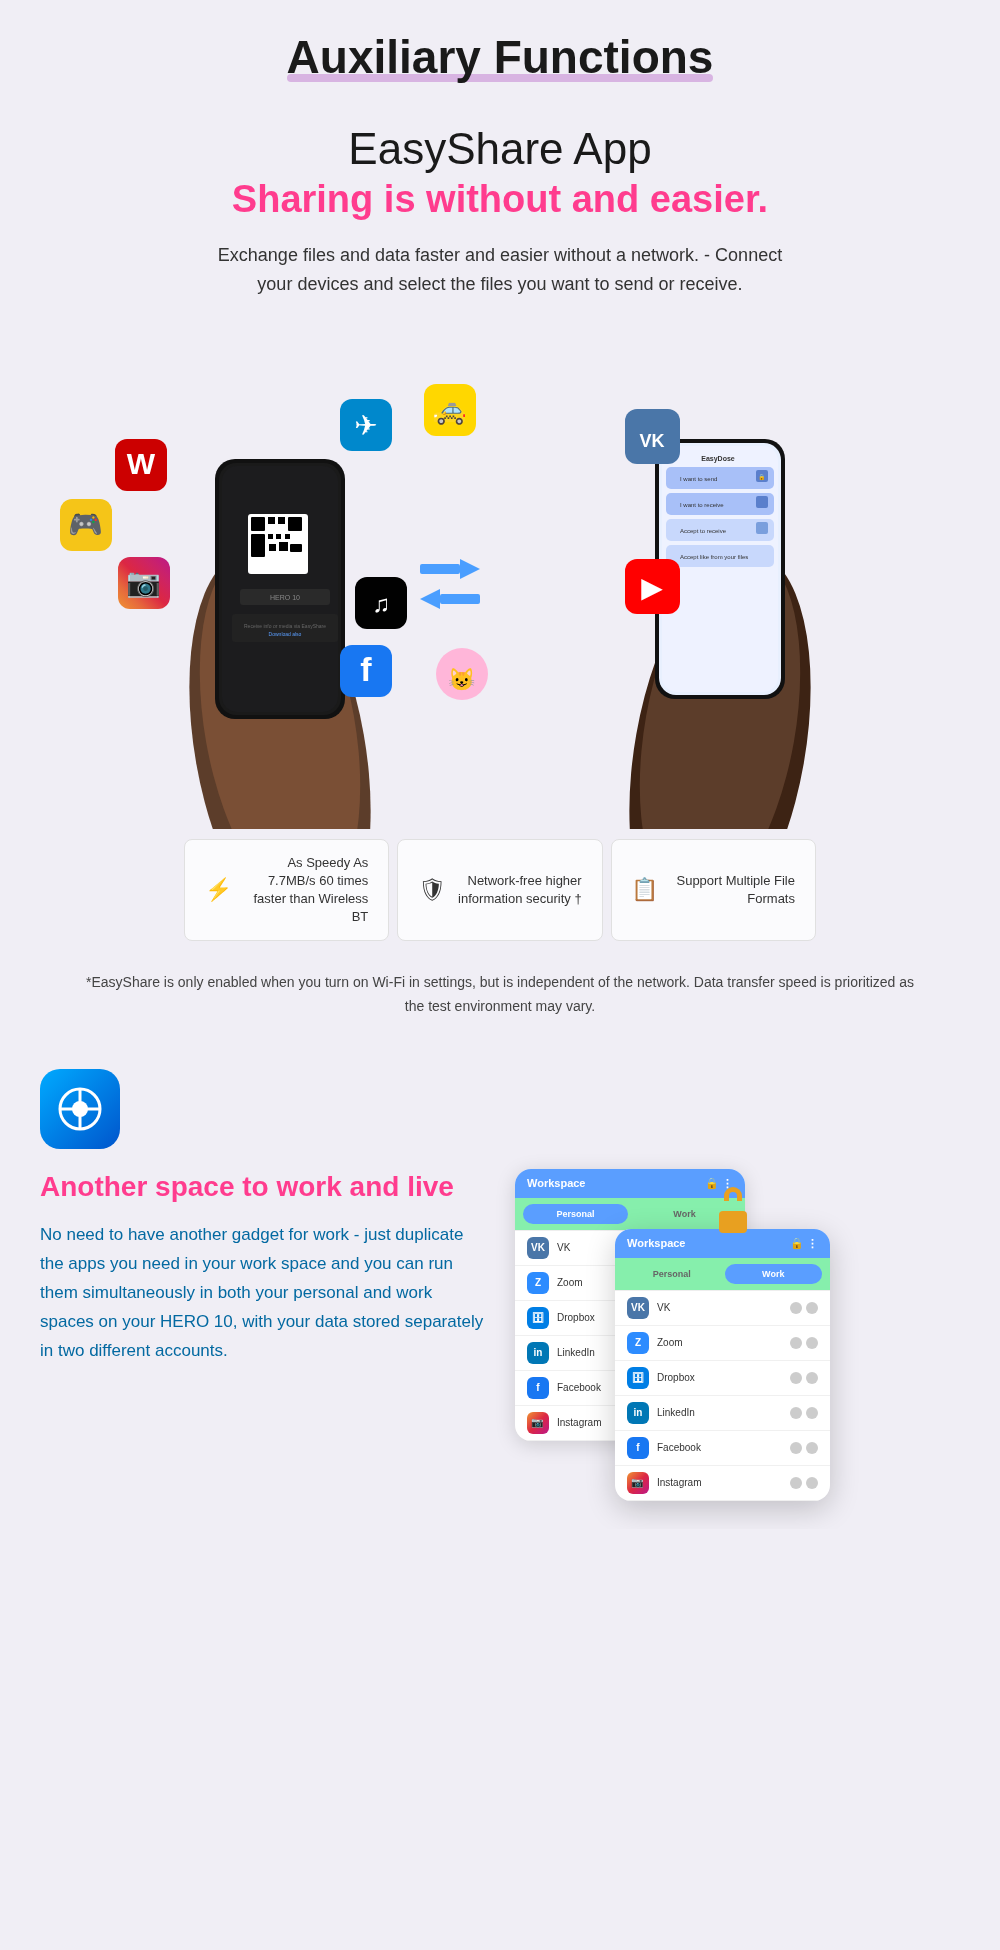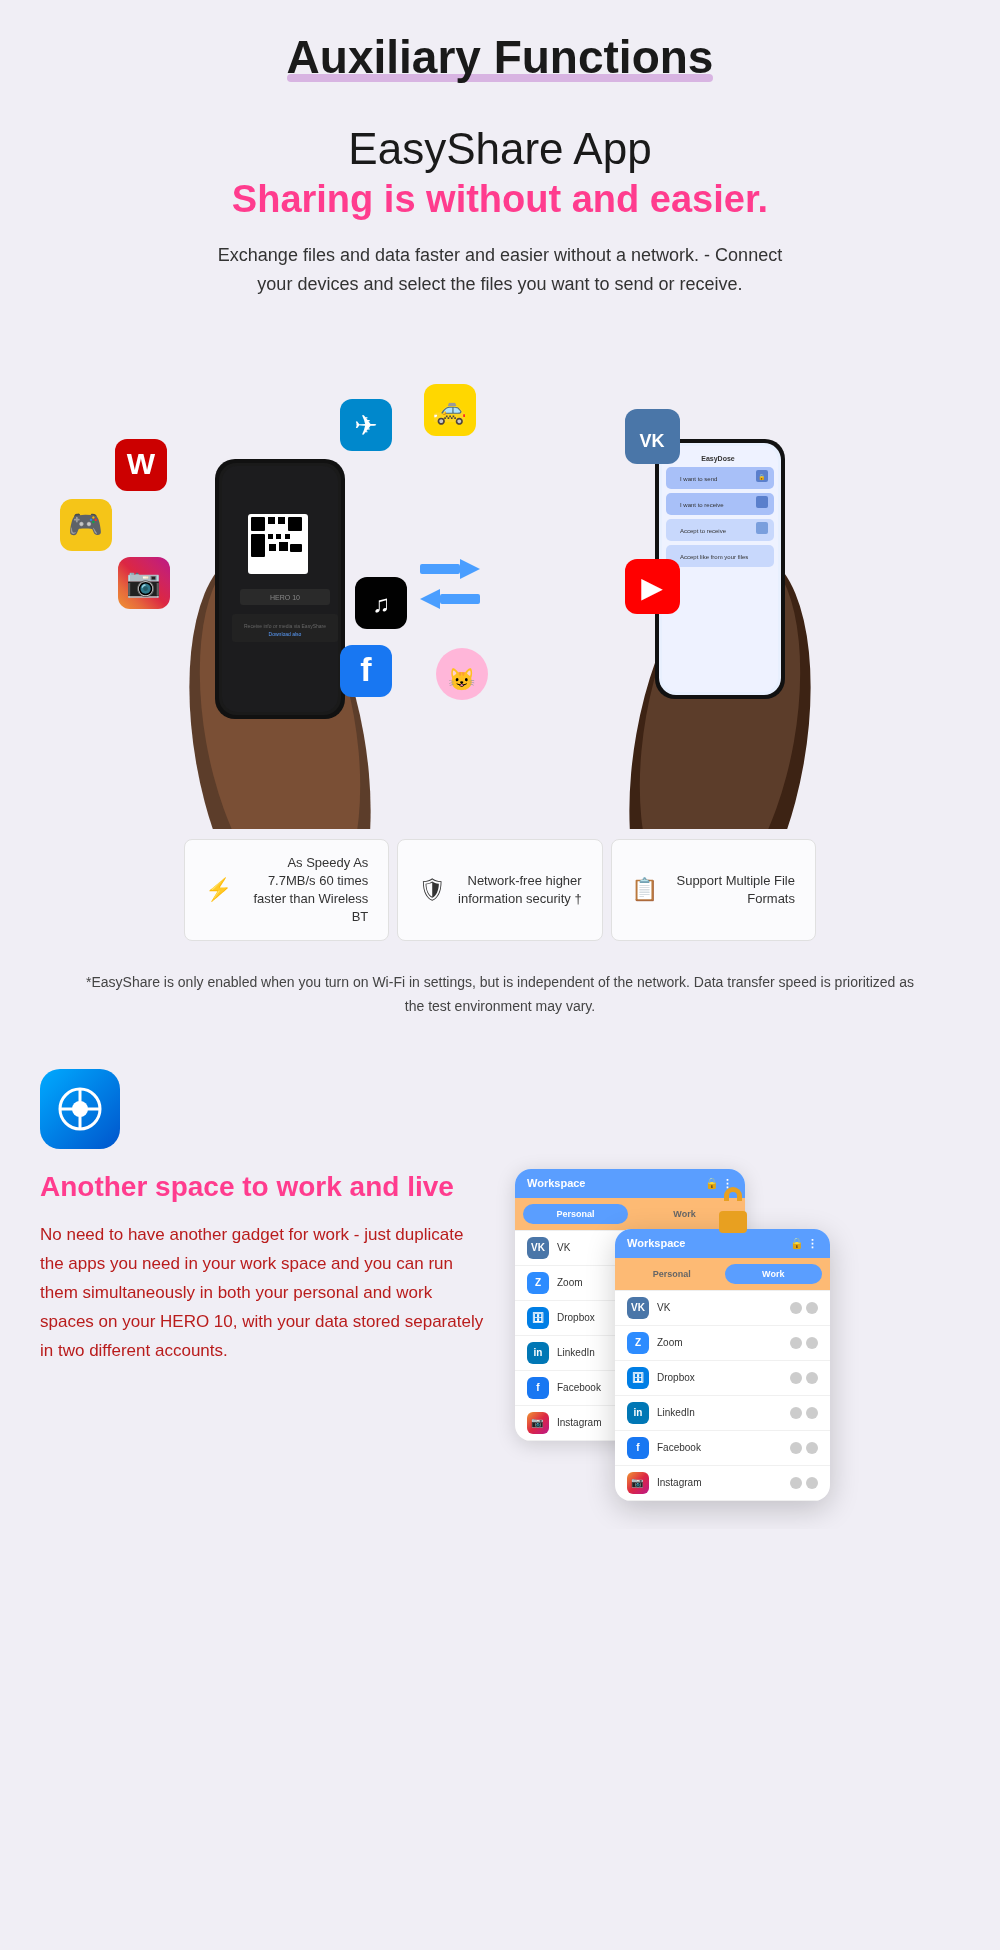--- a/index.html
+++ b/index.html
@@ -133,21 +133,21 @@
     }
     .workspace-subtitle {
       font-size: 28px;
       font-weight: 700;
       color: #ff3c8e;
       margin-bottom: 16px;
       line-height: 1.3;
     }
     .workspace-desc {
       font-size: 17px;
-      color: #b91c1c;
+      color: #0369a1;
       line-height: 1.7;
     }
     .workspace-right {
       flex: 1;
       display: flex;
       justify-content: flex-end;
       align-items: flex-start;
       position: relative;
       min-height: 320px;
     }
@@ -179,21 +179,21 @@
       font-weight: bold;
       padding: 8px 12px;
       display: flex;
       align-items: flex-start;
       justify-content: space-between;
     }
     .ws-tabs {
       display: flex;
       padding: 6px 8px;
       gap: 4px;
-      background: #fdba74;
+      background: #86efac;
       border-bottom: 1px solid #eee;
     }
     .ws-tab {
       flex: 1;
       text-align: center;
       padding: 5px;
       border-radius: 16px;
       font-size: 9px;
       font-weight: bold;
       color: #666;

